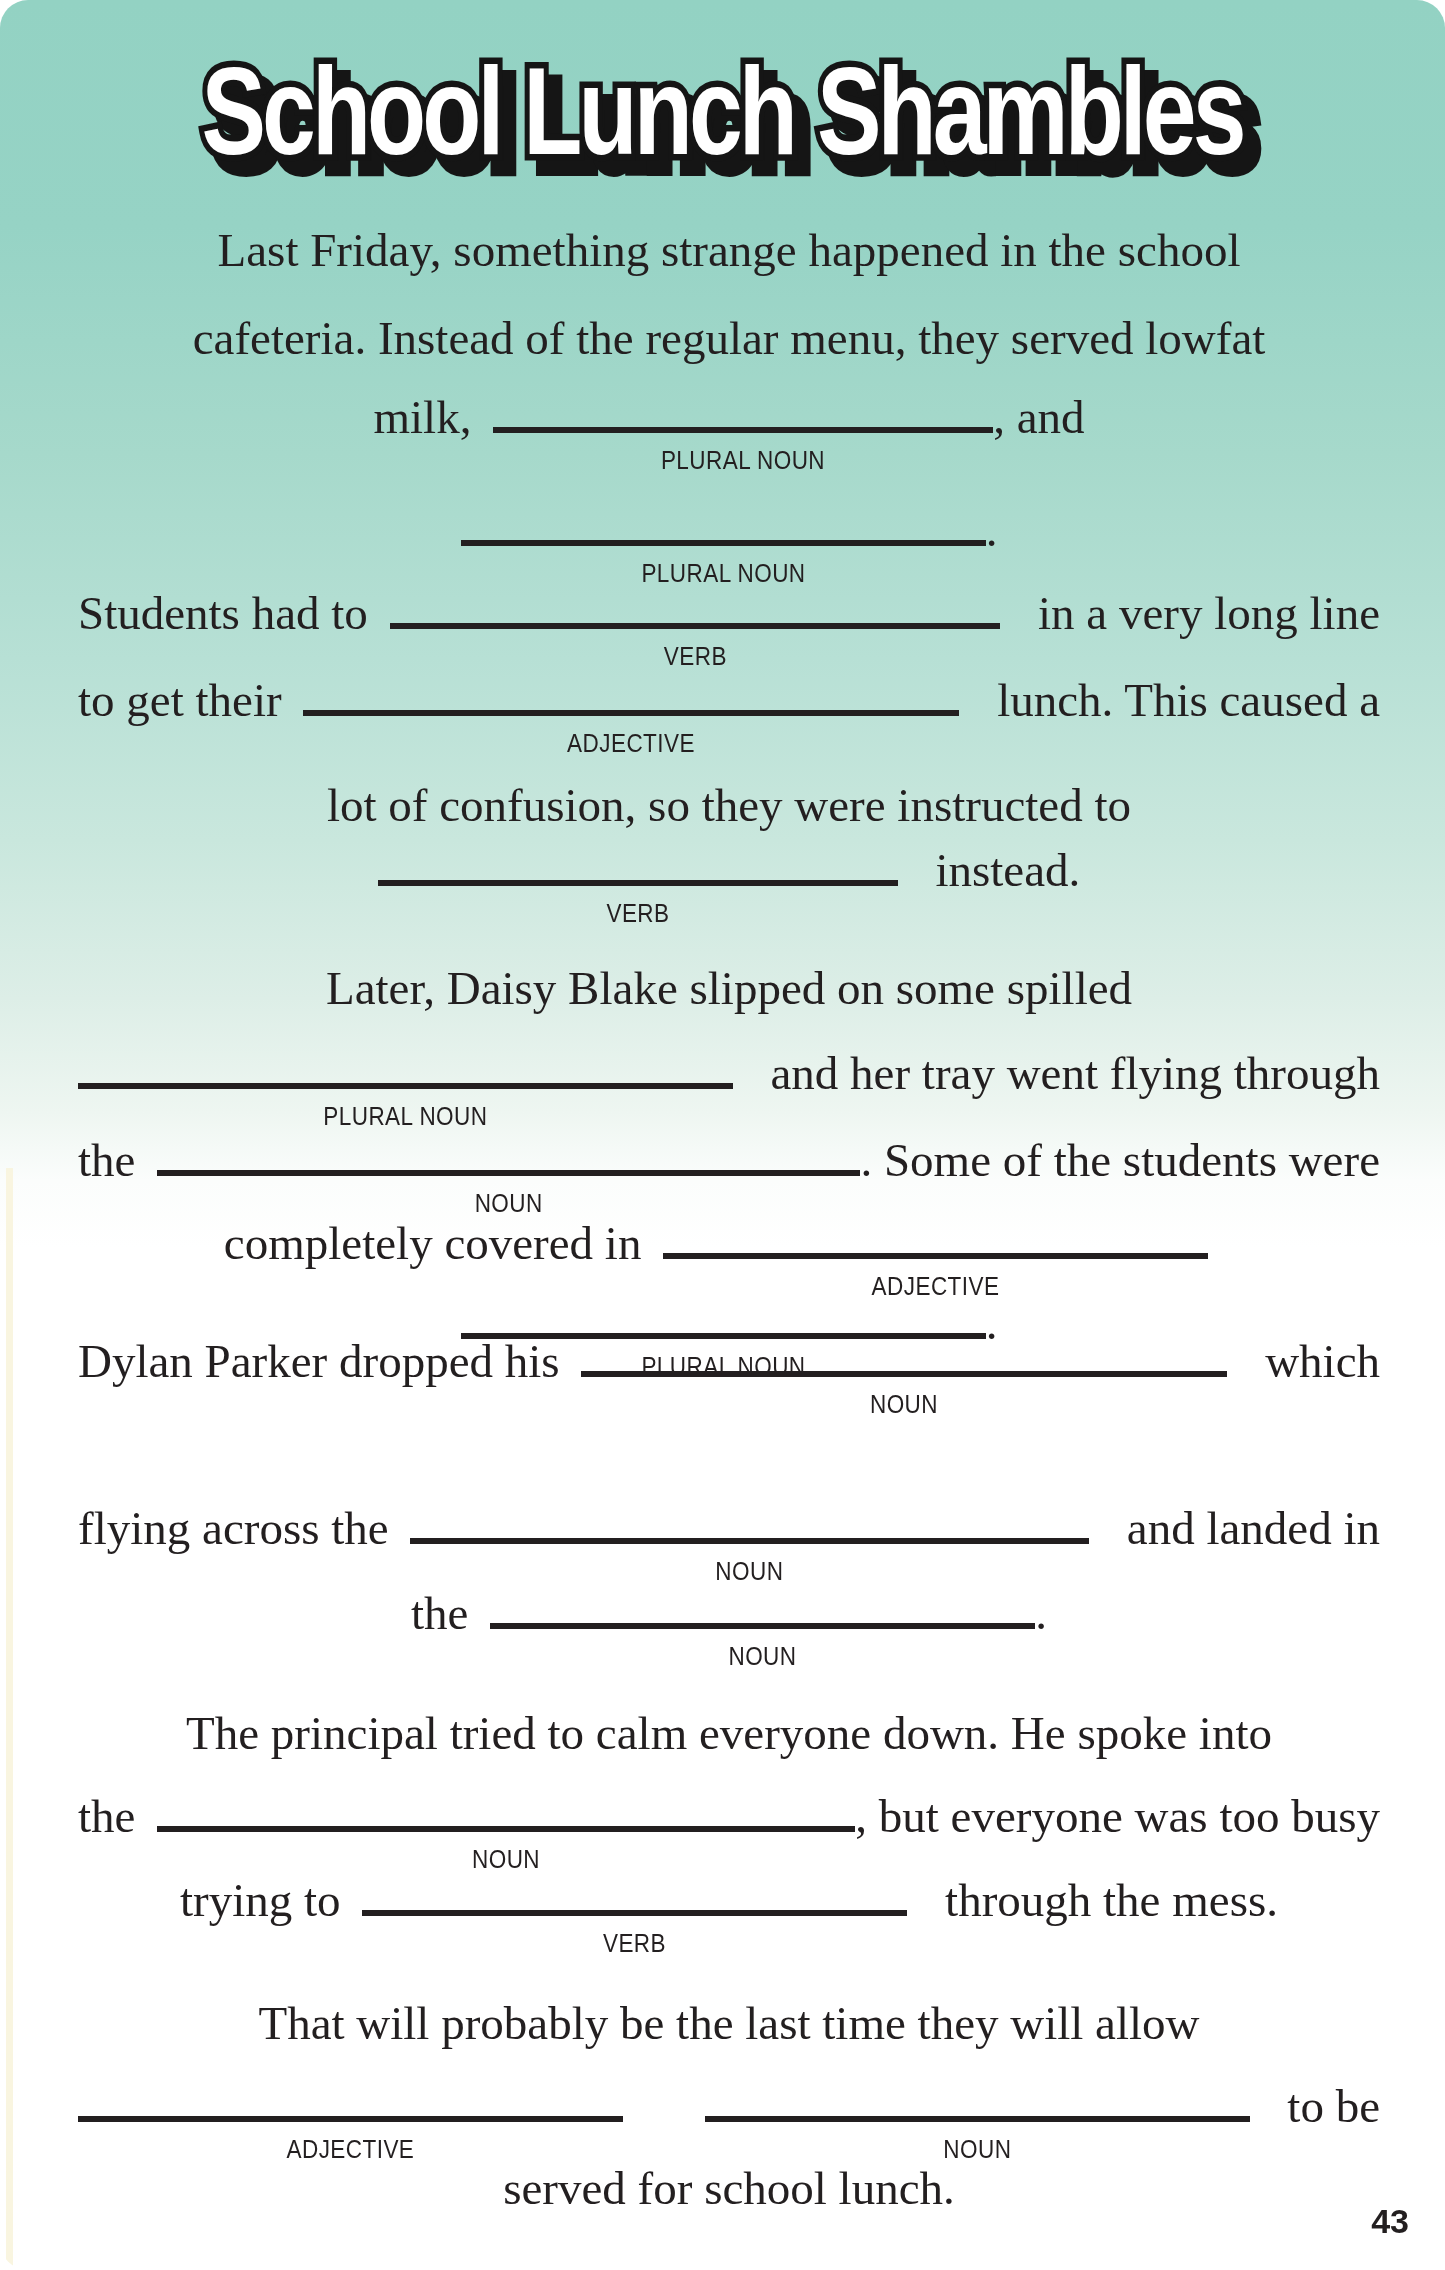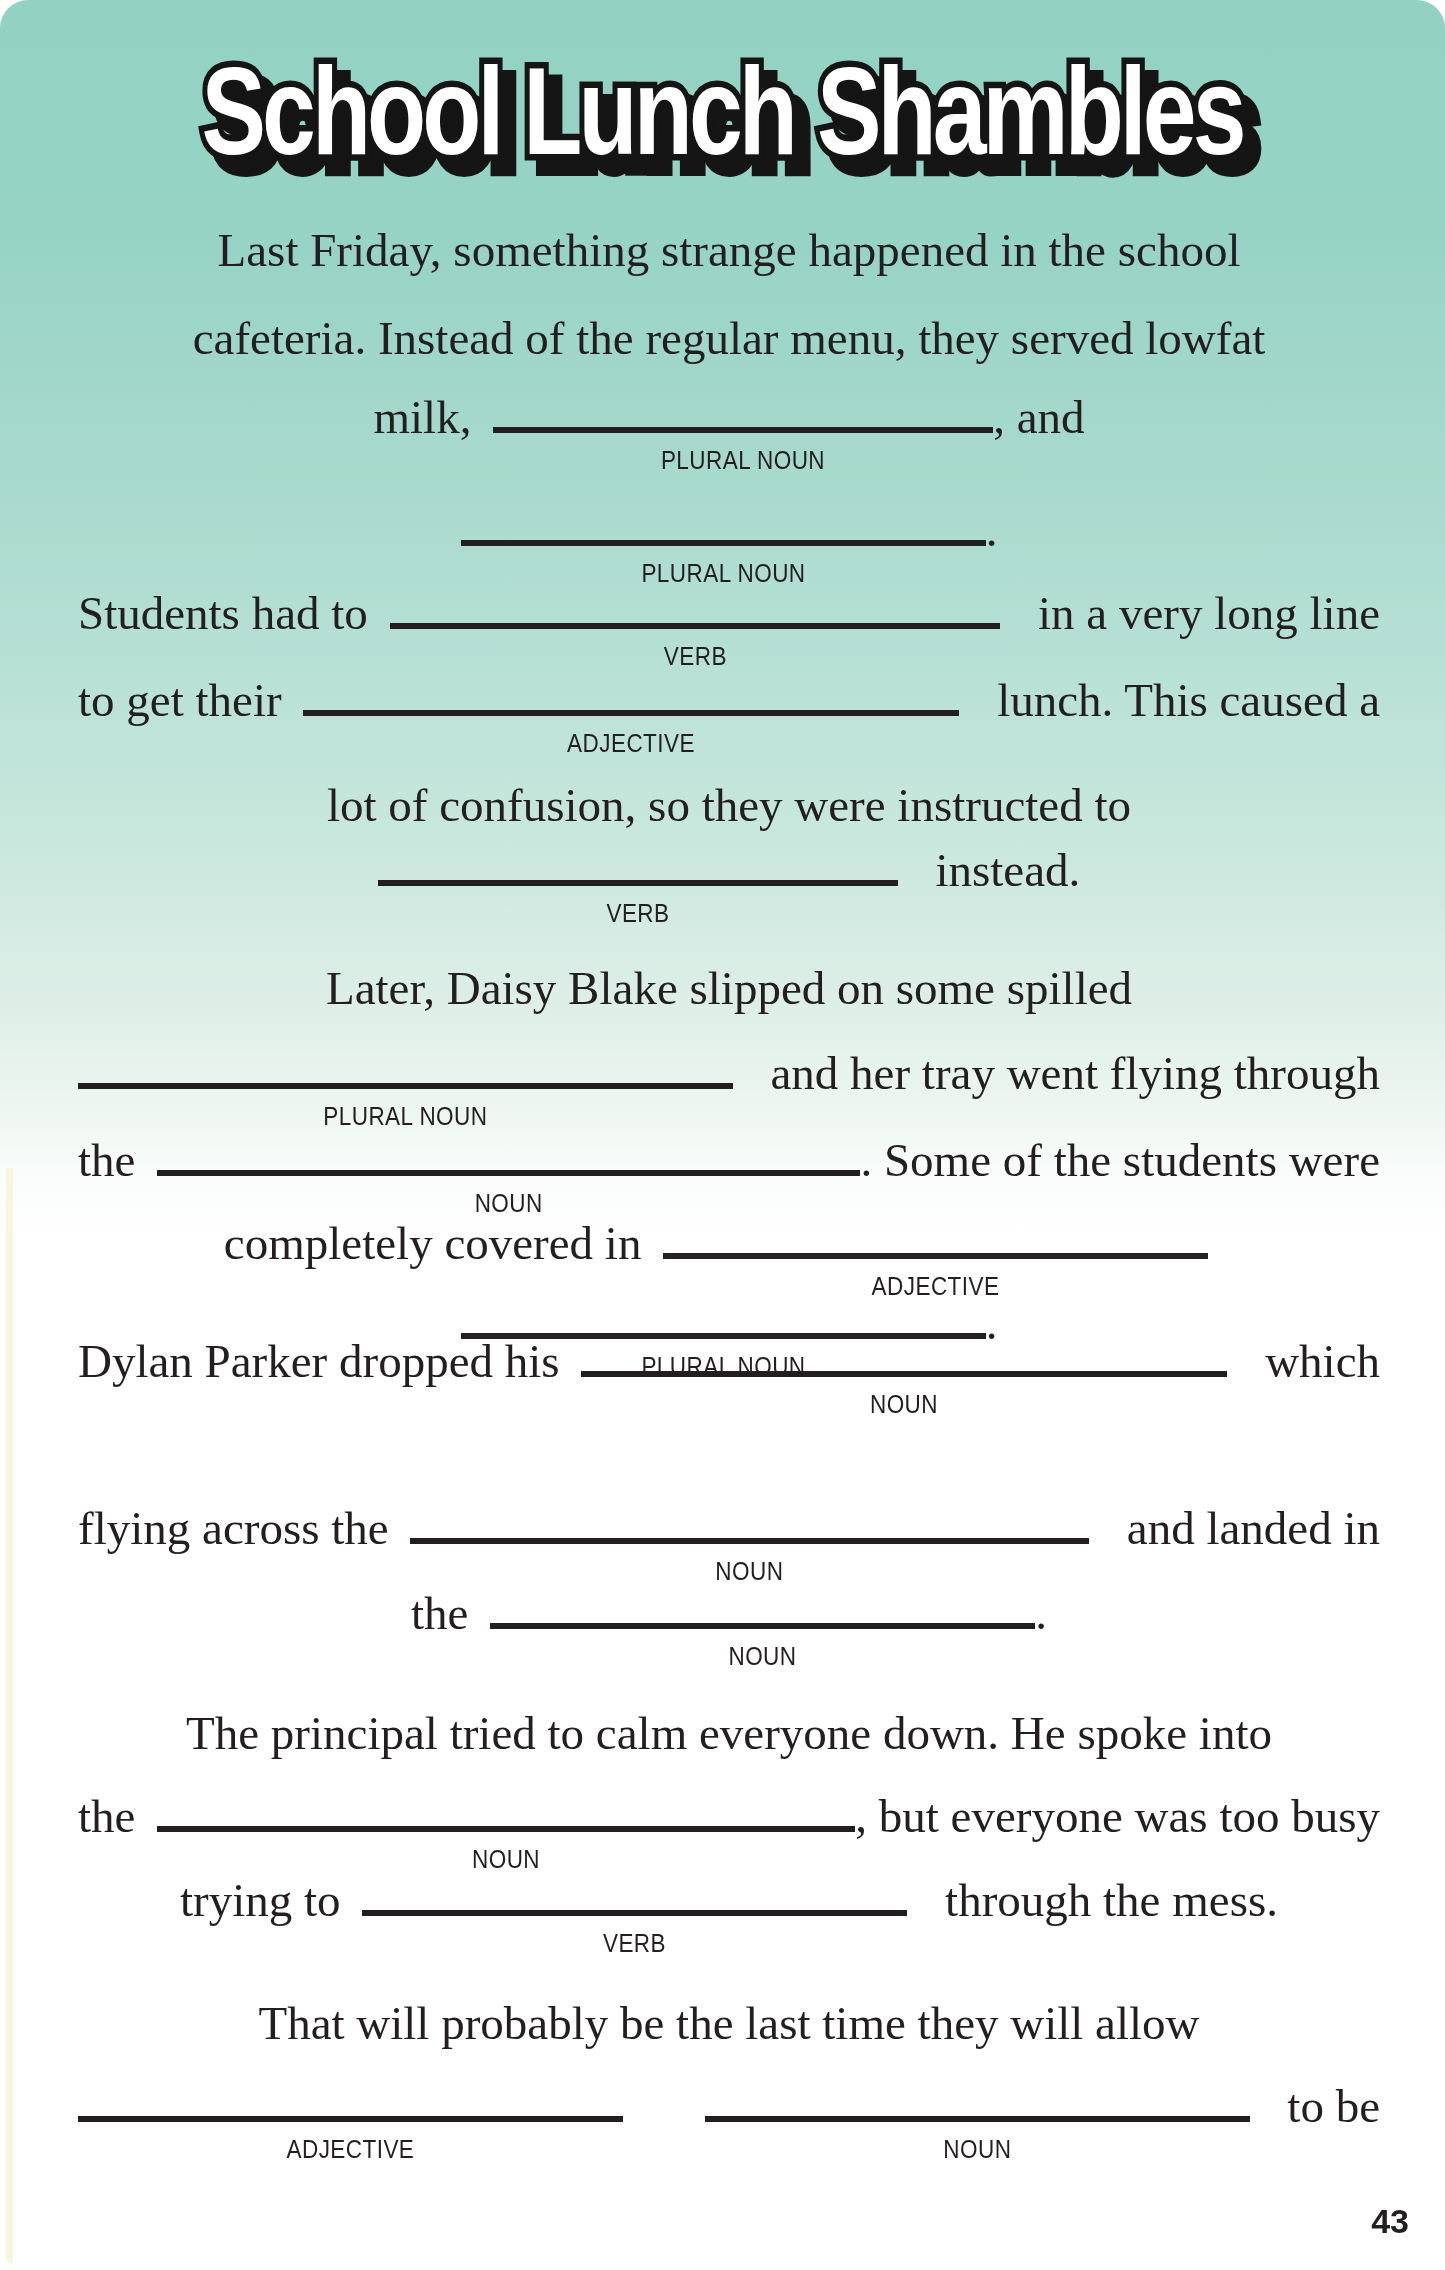--- a/index.html
+++ b/index.html
@@ -202,15 +202,18 @@
     <span class="blank grow lead">
       <span class="cap">ADJECTIVE</span>
     </span>
     <span class="gap"></span>
     <span class="blank grow">
       <span class="cap">NOUN</span>
     </span>
     <span class="seg"> to be</span>
   </div>
 
+  <div class="line center" style="top:2163px">
+    <span class="seg">served for school lunch.</span>
+  </div>
 
   <div class="page-number">43</div>
 </div>
 
 </body></html>

